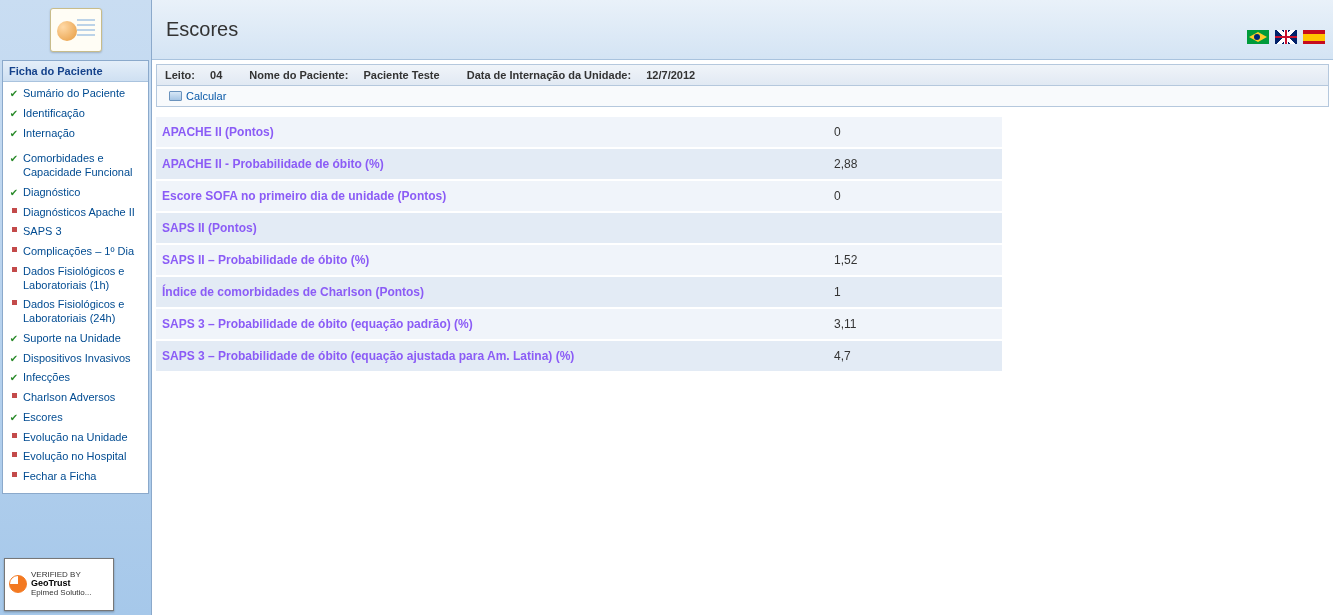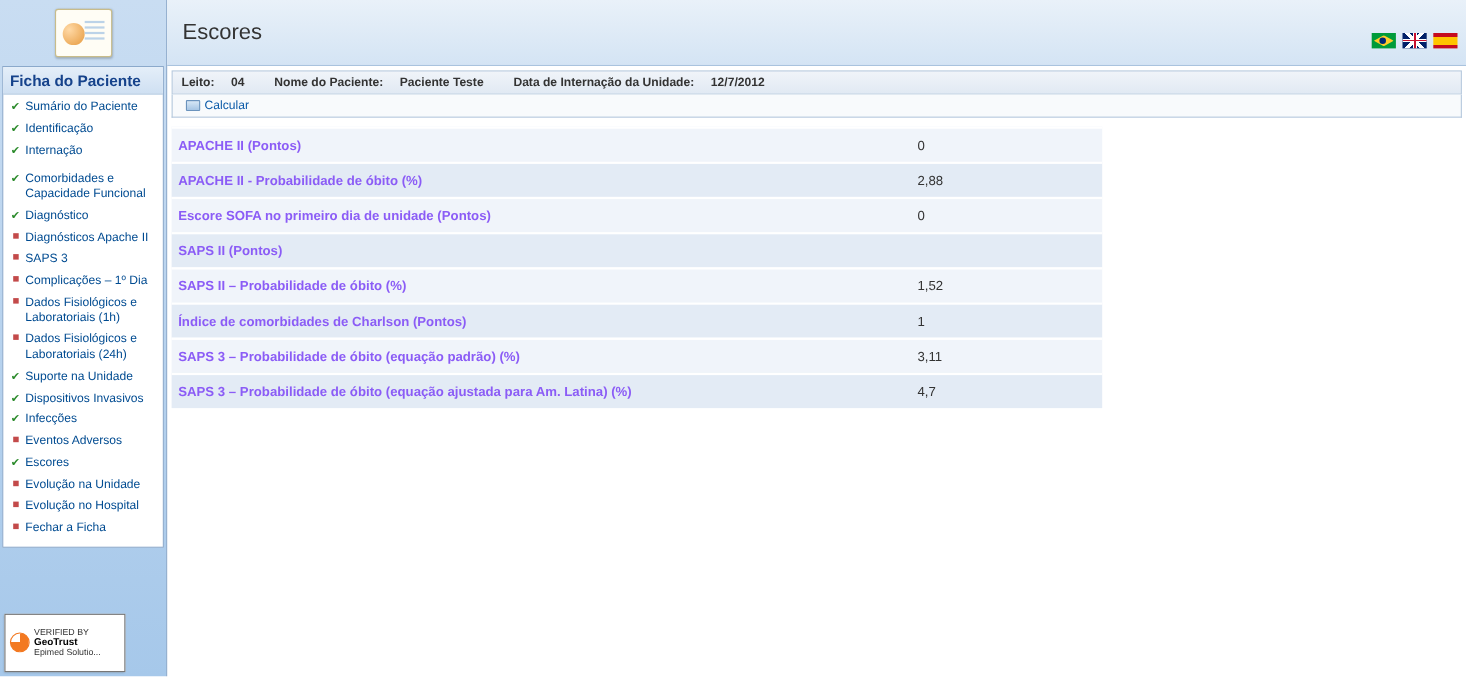--- a/index.html
+++ b/index.html
@@ -57,21 +57,21 @@
       background: #fff;
       border: 1px solid #8ba9cb;
       margin: 0 2px;
     }
     .sidebar-header {
       background: linear-gradient(to bottom, #e4eef9, #cfe0f2);
       border-bottom: 1px solid #a9c3de;
       color: #15428b;
       font-weight: bold;
       padding: 4px 6px;
-      font-size: 14px;
+      font-size: 11px;
     }
     .sidebar-items {
       padding: 2px 4px 6px 4px;
     }
     .sidebar-item {
       display: flex;
       align-items: flex-start;
       padding: 3px 2px;
       cursor: pointer;
       color: #004b91;
@@ -312,21 +312,21 @@
           <div class="sidebar-item">
             <span class="bullet">
               <span class="bullet-check">✔</span>
             </span>
             <span class="text">Infecções</span>
           </div>
           <div class="sidebar-item">
             <span class="bullet">
               <span class="bullet-square"></span>
             </span>
-            <span class="text">Eventos Adversos</span>
+            <span class="text">Charlson Adversos</span>
           </div>
           <div class="sidebar-item">
             <span class="bullet">
               <span class="bullet-check">✔</span>
             </span>
             <span class="text">Escores</span>
           </div>
           <div class="sidebar-item">
             <span class="bullet">
               <span class="bullet-square"></span>

